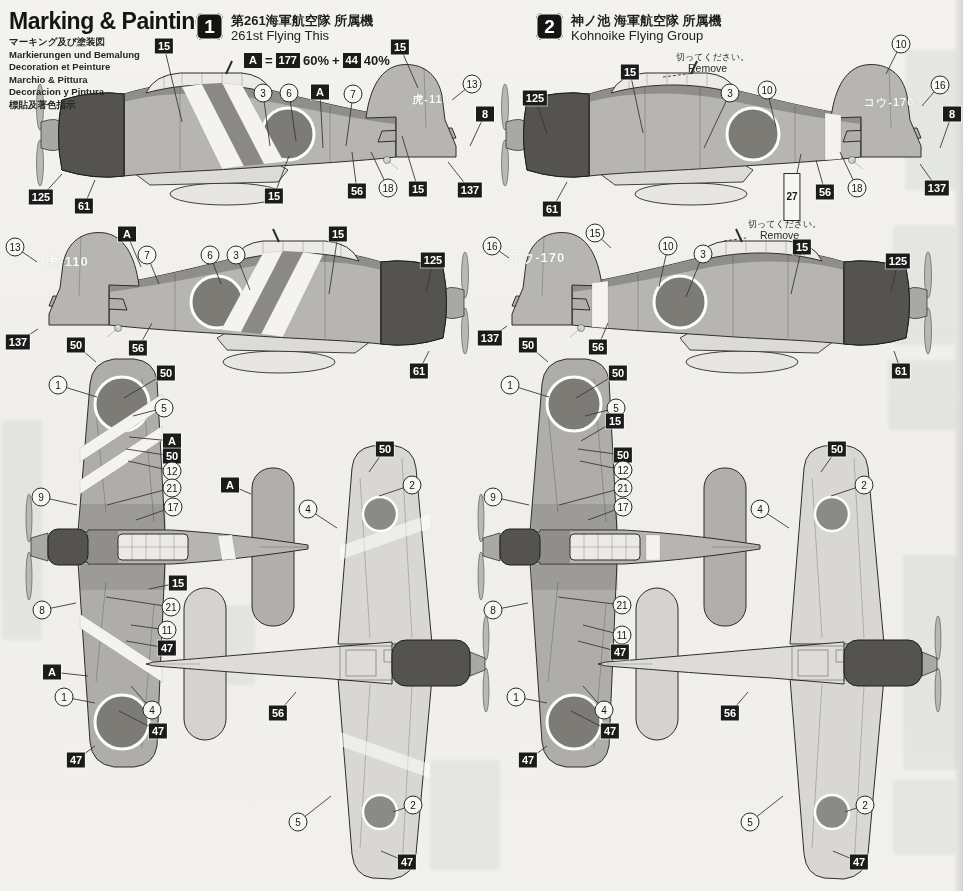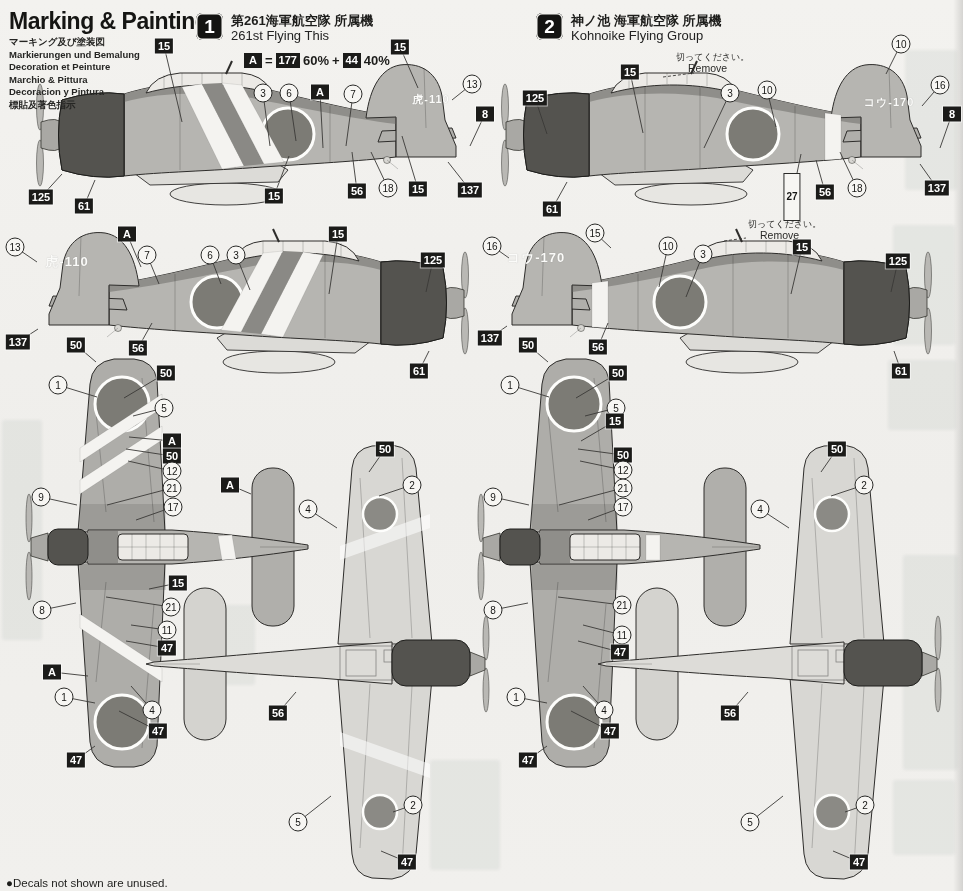--- a/index.html
+++ b/index.html
@@ -479,16 +479,15 @@
     <span class="fbox">A</span>
     <span>=</span>
     <span class="fbox">177</span>
     <span>60%</span>
     <span>+</span>
     <span class="fbox">44</span>
     <span>40%</span>
   </div>
 
   <div id="foot">
-    <div class="l2">●Decals not shown are unused.</div>
   </div>
 
 </div>
 
 </body></html>

